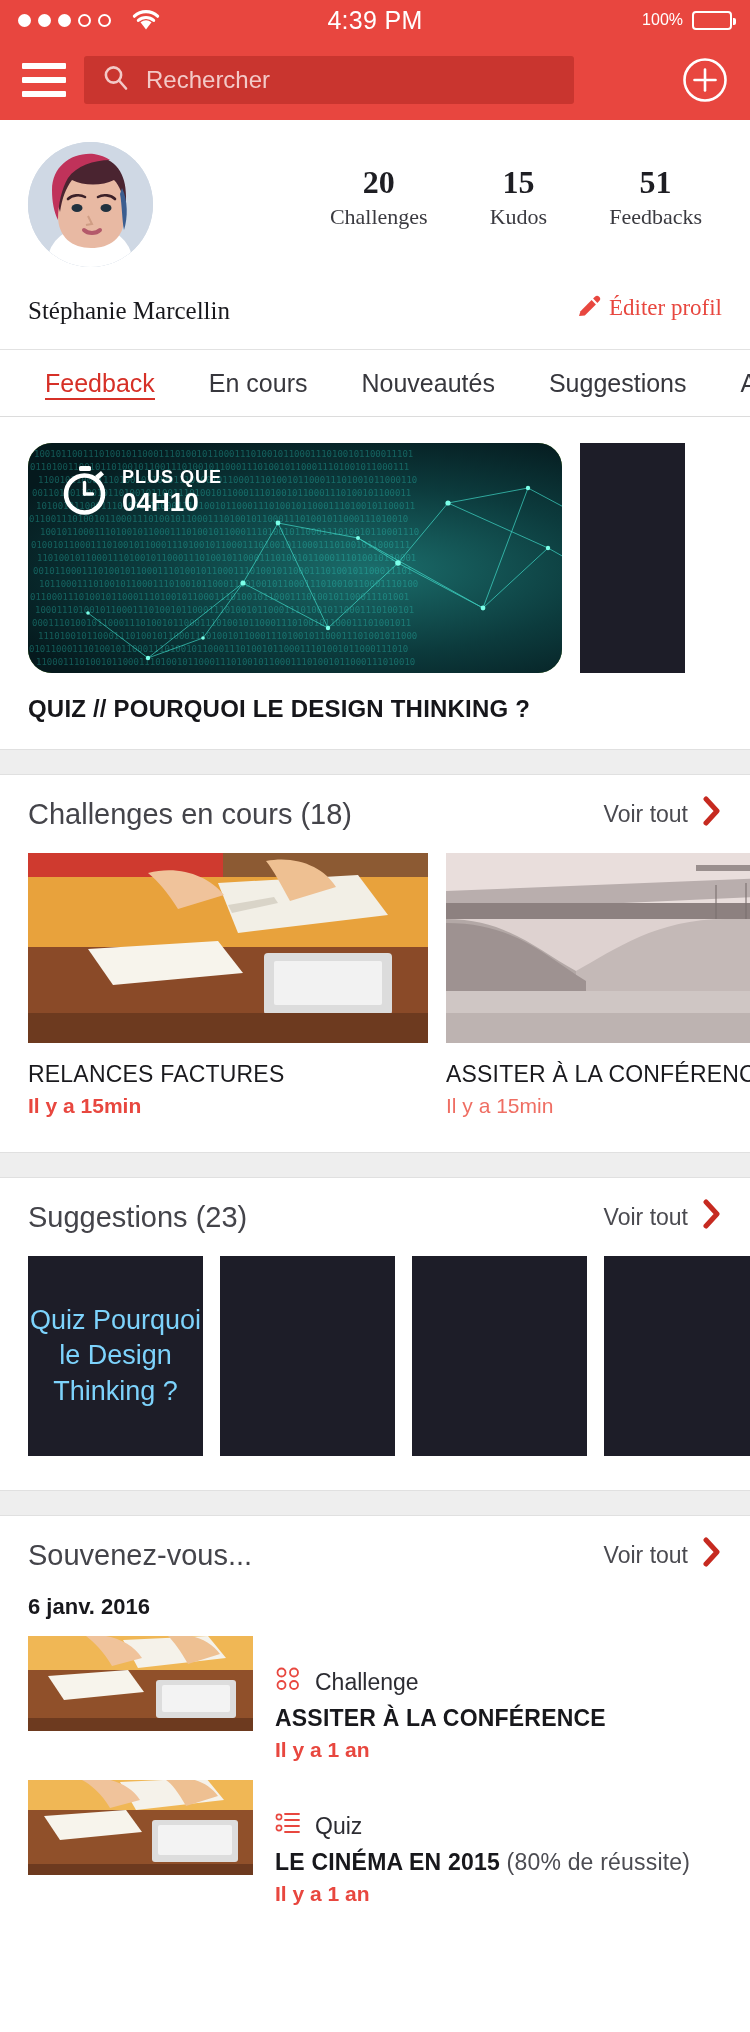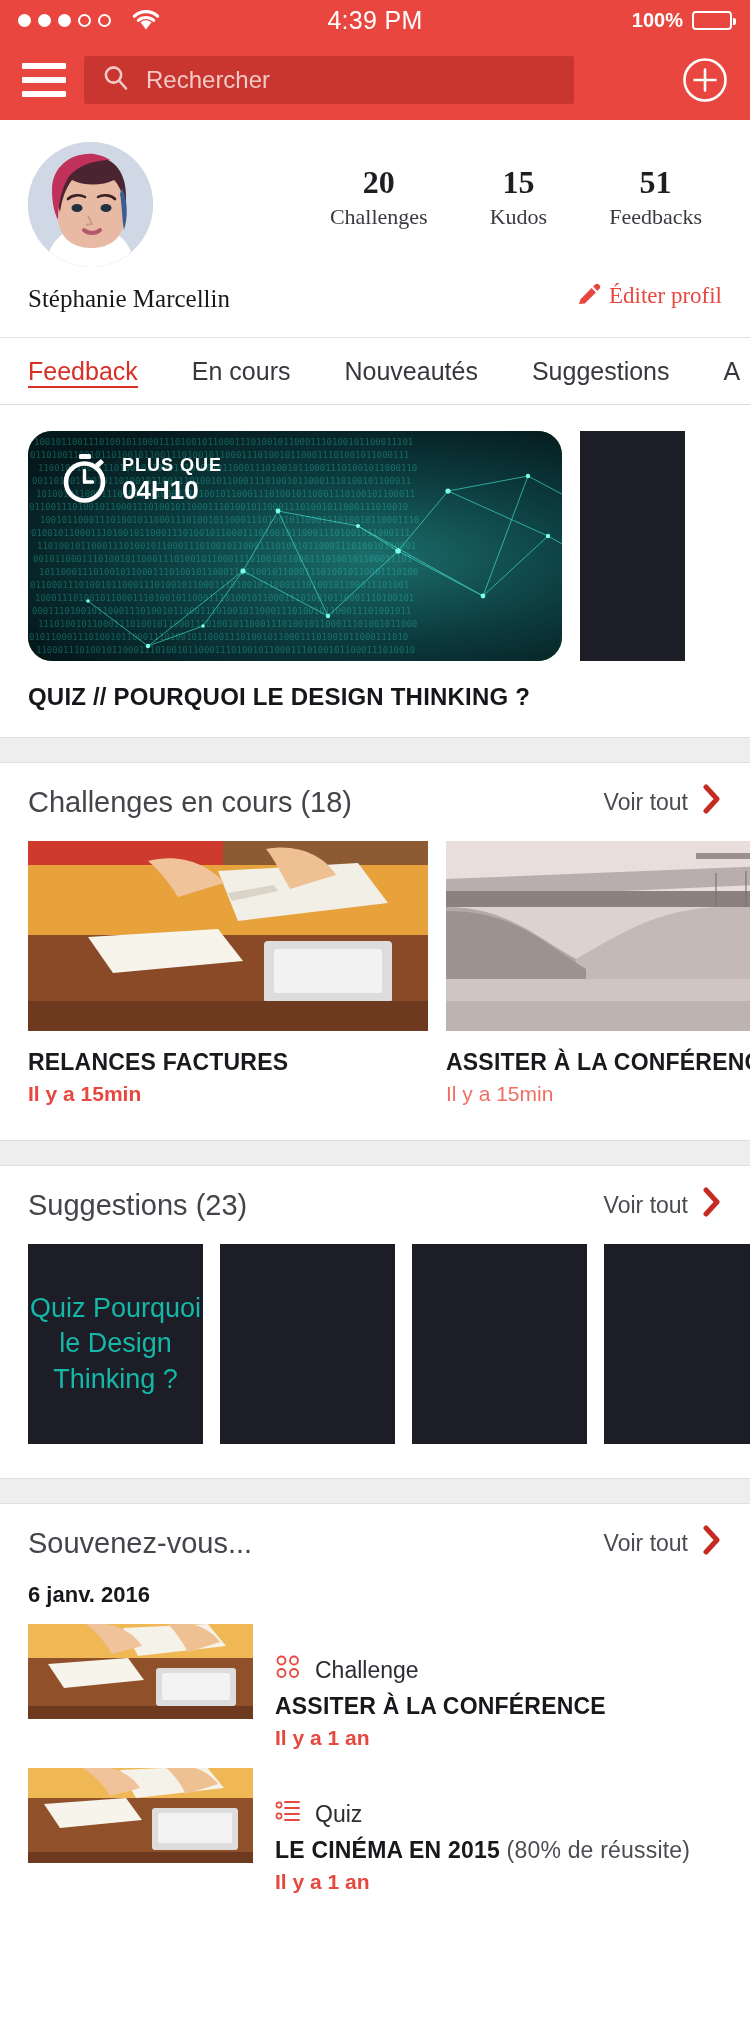--- a/index.html
+++ b/index.html
@@ -24,21 +24,21 @@
   .signal-dots { display: flex; align-items: center; gap: 7px; }
   .dot { width: 13px; height: 13px; border-radius: 50%; border: 2px solid #fff; }
   .dot.filled { background: #fff; }
   .wifi-icon { margin-left: 20px; display: flex; align-items: center; }
   .status-time {
     position: absolute; left: 0; right: 0; text-align: center;
     font-size: 25px; font-weight: 500; letter-spacing: 0.3px;
   }
   .status-right {
     margin-left: auto; display: flex; align-items: center; gap: 9px;
-    font-size: 20px; font-weight: 700; position: relative; z-index: 2;
+    font-size: 16px; font-weight: 400; position: relative; z-index: 2;
   }
   .battery {
     width: 40px; height: 19px; border: 2px solid #fff; border-radius: 4px;
     position: relative; padding: 2px;
   }
   .battery::after {
     content: ""; position: absolute; right: -6px; top: 5px;
     width: 3px; height: 7px; background: #fff; border-radius: 0 2px 2px 0;
   }
   .battery-fill { width: 100%; height: 100%; background: #fff; border-radius: 1px; }
@@ -69,33 +69,33 @@
   }
   .avatar svg { display: block; }
   .stats {
     margin-left: auto; display: flex; align-items: flex-start;
     gap: 62px; padding-right: 20px; padding-top: 24px;
   }
   .stat { text-align: center; }
   .stat-num { font-size: 32px; font-weight: bold; color: #1e1e23; line-height: 1.05; }
   .stat-label { font-size: 22px; color: #3a3a40; margin-top: 4px; }
   .profile-bottom {
-    display: flex; align-items: center; margin-top: 16px; padding-bottom: 22px;
+    display: flex; align-items: center; margin-top: 28px; padding-bottom: 22px;
   }
   .profile-name { font-size: 25px; color: #18181c; font-weight: 500; }
   .edit-profile {
     margin-left: auto; display: flex; gap: 8px;
     color: #e8473f; font-size: 23px; cursor: pointer;
   }
 
   
   .tabs {
     display: flex; align-items: center; gap: 0;
     border-top: 1px solid #e2e2e2; border-bottom: 1px solid #dcdcdc;
-    background: #fff; height: 68px; padding-left: 28px; overflow: hidden;
+    background: #fff; height: 68px; padding-left: 45px; overflow: hidden;
     white-space: nowrap;
   }
   .tab {
     font-size: 25px; color: #37373d; padding: 0 27px 0 0; margin-right: 27px;
     cursor: pointer; position: relative; height: 100%;
     display: flex; align-items: center;
   }
   .tab.active { color: #d63027; }
   .tab.active::after {
     content: ""; position: absolute; left: 0; right: 27px; bottom: 16px;
@@ -135,33 +135,33 @@
     margin-top: 22px; letter-spacing: 0.2px;
   }
   .featured-peek { width: 105px; height: 230px; background: #1d1d28; }
   .featured-pad { height: 26px; background:#fff; }
 
   
   .challenge-row { display: flex; gap: 18px; }
   .challenge-card { flex: 0 0 auto; width: 400px; }
   .challenge-img { width: 400px; height: 190px; overflow: hidden; position: relative; }
   .challenge-name {
-    font-size: 23px; font-weight: bold; color: #1a1a1e; margin-top: 18px;
+    font-size: 23px; font-weight: normal; color: #1a1a1e; margin-top: 18px;
     letter-spacing: 0.2px; white-space: nowrap;
   }
   .challenge-time { font-size: 21px; color: #e8473f; font-weight: bold; margin-top: 6px; }
   .challenge-time.light { font-weight: normal; color: #ef6e63; }
   .challenge-pad { height: 34px; }
 
   
   .sugg-row { display: flex; gap: 17px; }
   .sugg-card {
     width: 175px; height: 200px; background: #1d1d28; flex: 0 0 auto;
     display: flex; align-items: center; justify-content: center;
-    color: #14b8a6; font-size: 27px; line-height: 1.32; text-align: center;
+    color: #7dd3fc; font-size: 27px; line-height: 1.32; text-align: center;
   }
   .sugg-pad { height: 34px; }
 
   
   .memory-date { font-size: 22px; font-weight: bold; color: #18181c; margin-bottom: 16px; }
   .memory-item { display: flex; gap: 22px; margin-bottom: 18px; }
   .memory-thumb { width: 225px; height: 95px; overflow: hidden; flex: 0 0 auto; position: relative; }
   .memory-body { padding-top: 2px; }
   .memory-kind { display: flex; align-items: center; gap: 14px; font-size: 23px; color: #2c2c32; margin-top: 28px; }
   .memory-title { font-size: 23px; font-weight: bold; color: #18181c; margin-top: 7px; letter-spacing: 0.2px; }

